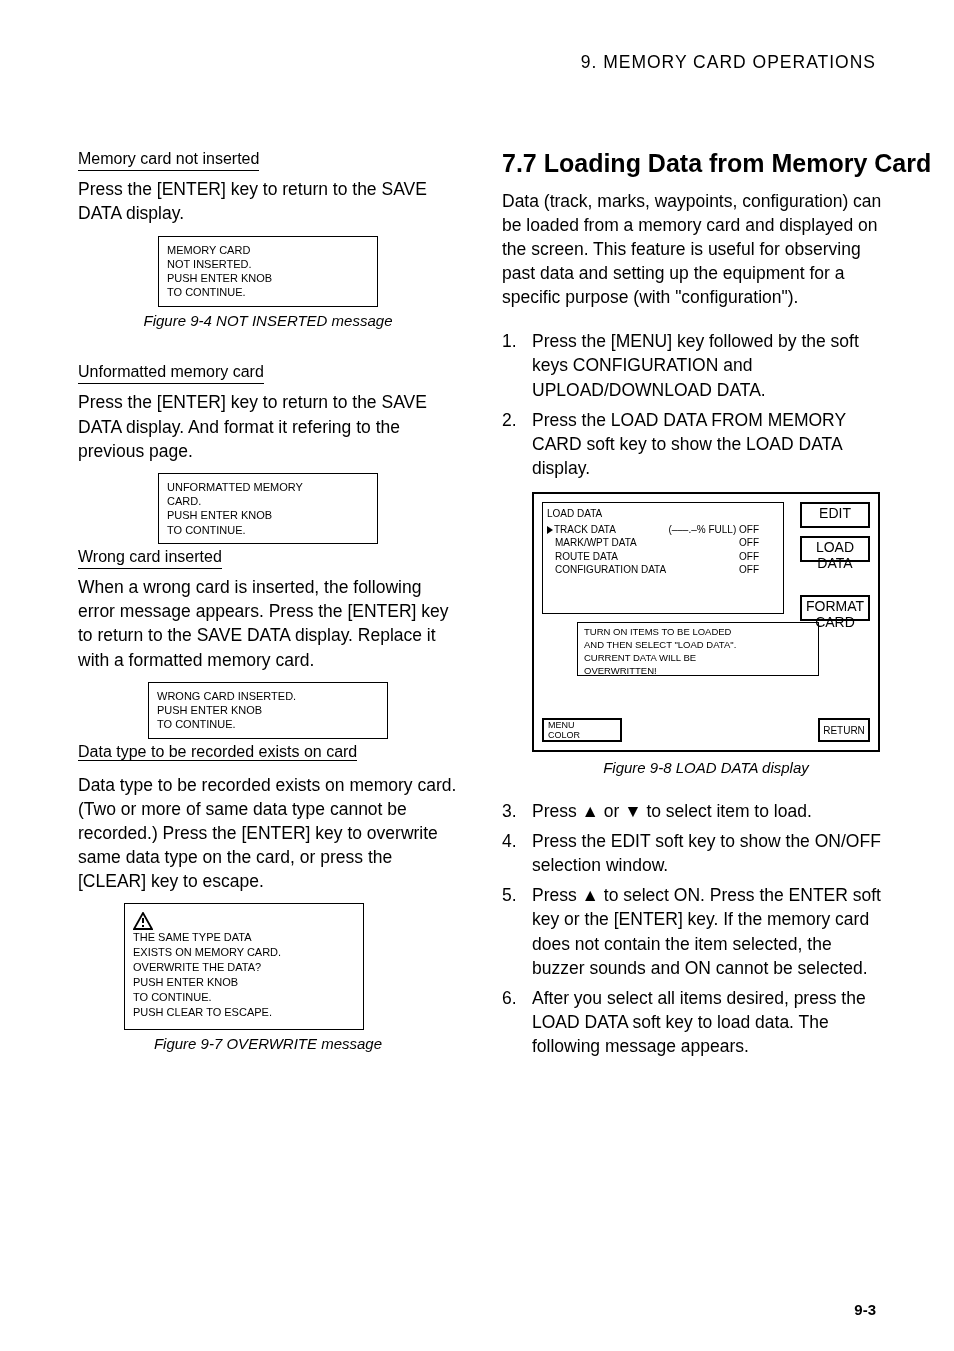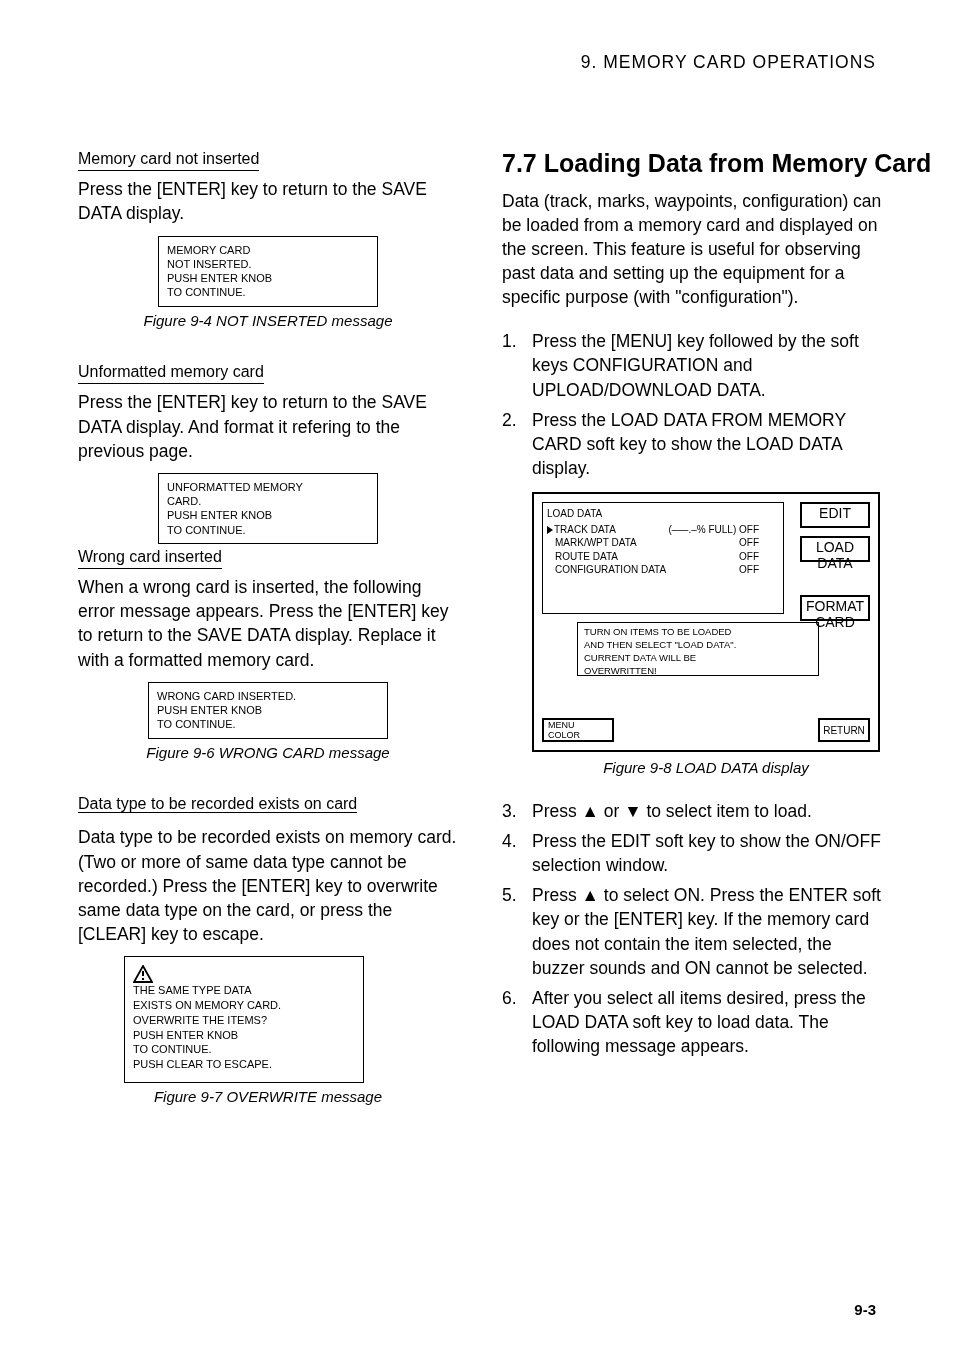--- a/index.html
+++ b/index.html
@@ -130,21 +130,21 @@
     font-size: 14px;
     line-height: 1.15;
     padding-top: 1px;
   }
   .sk1 { top: 8px; }
   .sk2 { top: 42px; }
   .sk3 { top: 62px; margin-top: 39px; }
   .menu-btn {
     position: absolute;
     left: 8px; bottom: 8px;
-    width: 72px; height: 24px;
+    width: 80px; height: 24px;
     border: 2px solid #000;
     font-size: 9px;
     text-align: left;
     padding: 1px 4px;
     line-height: 1.1;
   }
   .return-btn {
     position: absolute;
     right: 8px; bottom: 8px;
     width: 52px; height: 24px;
@@ -192,39 +192,38 @@
     </div>
 
     <div class="subhead">Wrong card inserted</div>
     <div class="para">When a wrong card is inserted, the following error message appears. Press the [ENTER] key to return to the SAVE DATA display. Replace it with a formatted memory card.</div>
 
     <div class="msg-box msg-box-wide">
       <div>WRONG CARD INSERTED.</div>
       <div>PUSH ENTER KNOB</div>
       <div>TO CONTINUE.</div>
     </div>
-    <div class="fig-label">Figure 9-6 WRONG CARD message</div>
 
     <div class="subhead" style="border-bottom:none;">
       <span style="border-bottom:1.5px solid #000;">Data type to be recorded exists on card</span>
     </div>
     <div class="para" style="margin-top:4px;">Data type to be recorded exists on memory card. (Two or more of same data type cannot be recorded.) Press the [ENTER] key to overwrite same data type on the card, or press the [CLEAR] key to escape.</div>
 
     <div class="warn-box">
       <span class="warn-icon">
         <svg width="20" height="18" viewBox="0 0 20 18">
           <path d="M10 1 L19 17 L1 17 Z" fill="none" stroke="#000" stroke-width="1.8"></path>
           <rect x="9" y="6" width="2" height="5" fill="#000"></rect>
           <rect x="9" y="13" width="2" height="2" fill="#000"></rect>
         </svg>
       </span>
       <span class="warn-text-wrap">
         <div>THE SAME TYPE DATA</div>
         <div>EXISTS ON MEMORY CARD.</div>
-        <div>OVERWRITE THE ITEMS?</div>
+        <div>OVERWRITE THE DATA?</div>
         <div>PUSH ENTER KNOB</div>
         <div>TO CONTINUE.</div>
         <div>PUSH CLEAR TO ESCAPE.</div>
       </span>
     </div>
     <div class="fig-label" style="margin-bottom:0;">Figure 9-7 OVERWRITE message</div>
   </div>
 
   <div class="right-col">
     <div class="big-heading">7.7 Loading Data from Memory Card</div>

